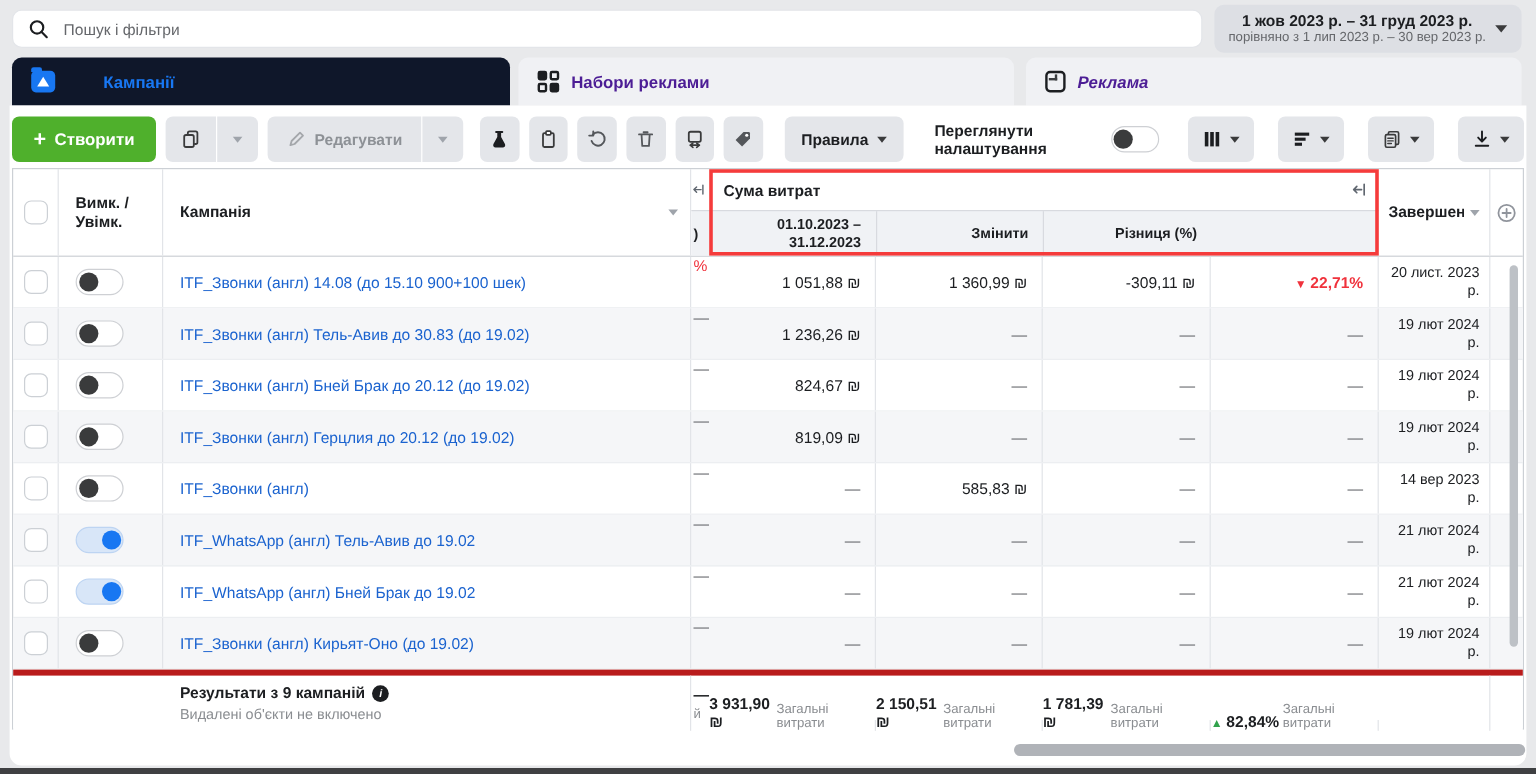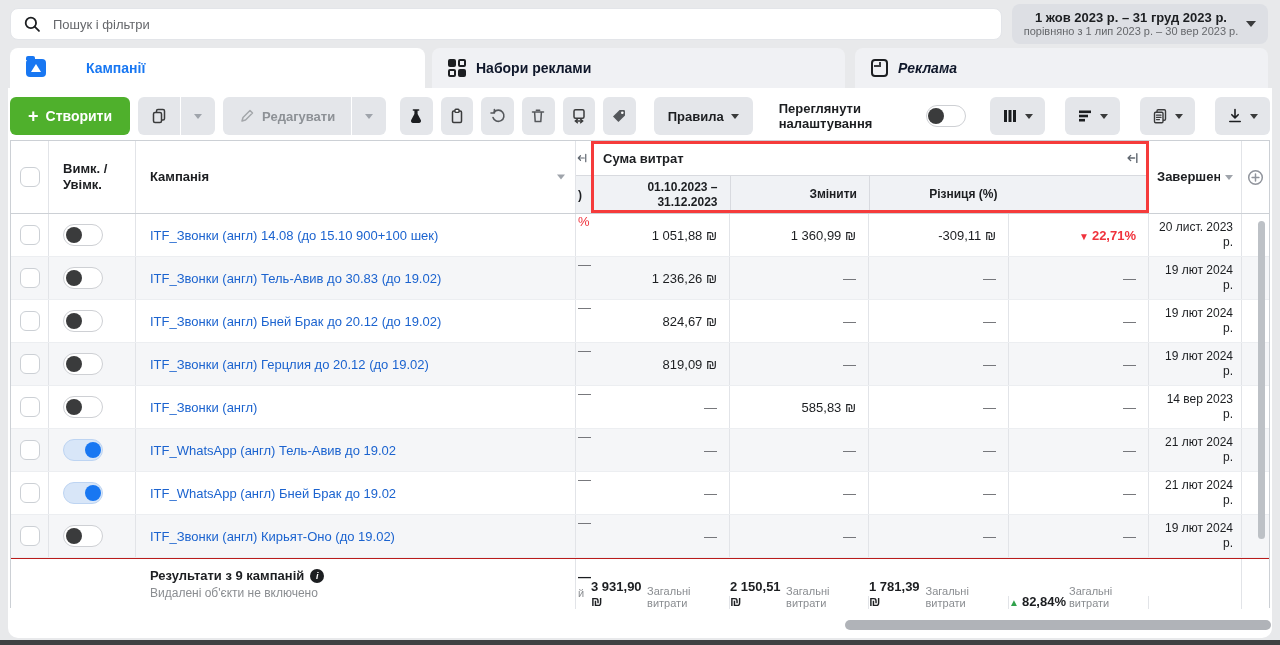--- a/index.html
+++ b/index.html
@@ -15,22 +15,22 @@
   .date-pill{position:absolute;left:1012px;top:4px;width:256px;height:40px;background:#dddfe4;
     border-radius:8px;display:flex;align-items:center;justify-content:center;gap:8px;padding:0 10px;}
   .date-lines{text-align:center;}
   .date-l1{font-size:13px;font-weight:bold;color:#1c1e21;line-height:15px;}
   .date-l2{font-size:11px;color:#65676b;line-height:13px;}
   .caret{width:0;height:0;border-left:5px solid transparent;border-right:5px solid transparent;border-top:6px solid #3a3b3c;}
   .caret.sm{border-left-width:4px;border-right-width:4px;border-top-width:5px;}
   .caret.gray{border-top-color:#9fa4ab;}
   
   .tab{position:absolute;top:48px;height:40px;border-radius:8px 8px 0 0;display:flex;align-items:center;gap:10px;padding:0 16px;font-size:14px;font-weight:bold;cursor:pointer;}
-  .tab.active{background:#ffffff;color:#1877f2;gap:40px;}
-  .tab.idle{background:#f0f1f4;color:#0f172a;}
+  .tab.active{background:#0f172a;color:#1877f2;gap:40px;}
+  .tab.idle{background:#f0f1f4;color:#4c1d95;}
   .tab1{left:10px;width:415px;}
   .tab2{left:432px;width:413px;}
   .tab3{left:855px;width:413px;font-style:italic;}
   .folder-ic{width:20px;height:18px;background:#1877f2;border-radius:4px;position:relative;}
   .folder-ic::before{content:"";position:absolute;left:0;top:-3px;width:9px;height:4px;background:#1877f2;border-radius:2px 2px 0 0;}
   .folder-ic::after{content:"";position:absolute;left:5px;top:5px;width:0;height:0;
     border-left:5px solid transparent;border-right:5px solid transparent;border-bottom:8px solid #fff;}
   .grid-ic{width:18px;height:18px;display:grid;grid-template-columns:8px 8px;grid-template-rows:8px 8px;gap:2px;}
   .grid-ic i{border:2px solid #1c1e21;border-radius:2px;}
   .grid-ic i.f{background:#1c1e21;}
@@ -80,21 +80,21 @@
   .name-link{color:#1b63cf;font-size:13px;white-space:nowrap;overflow:hidden;cursor:pointer;}
   .val-txt{font-size:13px;color:#1c1e21;white-space:nowrap;}
   .dash{color:#65676b;}
   .delta-down{color:#f0323c;font-weight:bold;}
   .delta-up-tri{color:#31a24c;font-size:10px;margin-right:3px;}
   .delta-down-tri{color:#f0323c;font-size:10px;margin-right:3px;}
   .done-txt{font-size:12px;text-align:right;line-height:15px;}
   .frag{font-size:13px;color:#65676b;padding-left:2px;}
   .frag.red{color:#f0323c;}
   
-  .tfoot{display:flex;height:51px;border-top:1px solid #b91c1c;background:#fff;flex:1;}
+  .tfoot{display:flex;height:51px;border-top:5px solid #b91c1c;background:#fff;flex:1;}
   .tfoot .c-name{flex-direction:column;align-items:flex-start;justify-content:center;gap:3px;border-right:1px solid #e2e4e8;}
   .foot-title{font-weight:bold;font-size:13px;display:flex;align-items:center;gap:6px;}
   .foot-sub{font-size:12px;color:#8a8d91;}
   .info-ic{width:14px;height:14px;border-radius:50%;background:#1c1e21;color:#fff;font-size:9px;font-weight:bold;display:inline-flex;align-items:center;justify-content:center;font-style:italic;}
   .fcell{display:flex;flex-direction:row;align-items:flex-end;justify-content:center;gap:3px;margin-top:37px;}
   .fval{font-weight:bold;font-size:13px;}
   .flabel{font-size:11px;color:#8a8d91;}
   
   .vscroll{position:absolute;right:4px;top:80px;width:7px;height:318px;background:#bdc1c6;border-radius:4px;}
   .hscroll{position:absolute;left:845px;top:620px;width:426px;height:10px;background:#b0b3b8;border-radius:5px;}

